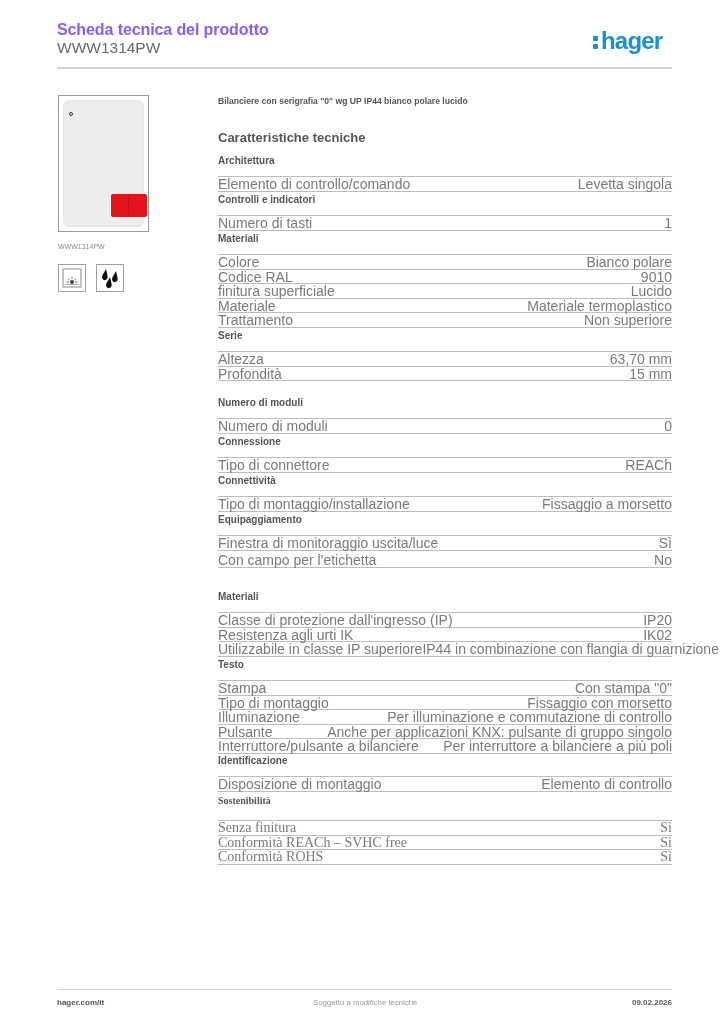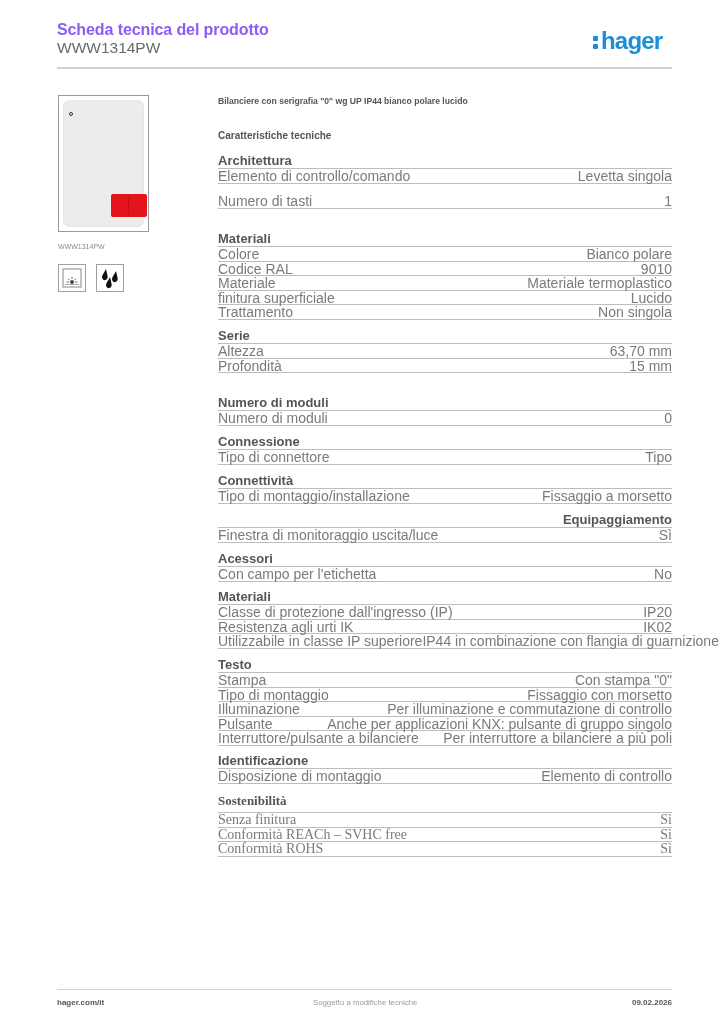--- a/index.html
+++ b/index.html
@@ -17,24 +17,24 @@
   .img-box { position: absolute; left: 58px; top: 95px; width: 91px; height: 137px; border: 1px solid #9a9a9a; box-sizing: border-box; background: #fff; }
   .plate { position: absolute; left: 4px; top: 4px; width: 81px; height: 127px; background: #ececec; border-radius: 7px; box-shadow: inset 0 0 2px #d8d8d8; }
   .dot { position: absolute; left: 69px; top: 112px; width: 4px; height: 4px; border: 1px solid #333; border-radius: 50%; box-sizing: border-box; }
   .lamp { position: absolute; left: 111px; top: 194px; width: 36px; height: 23px; background: #e3141b; border-radius: 2px; }
   .lamp::after { content: ""; position: absolute; left: 17px; top: 3px; width: 1px; height: 17px; background: #c50f15; }
   .caption { position: absolute; left: 58px; top: 243px; font-size: 7px; color: #8a8a8a; }
   .icon-box { position: absolute; top: 264px; width: 28px; height: 28px; border: 1px solid #a0a0a0; box-sizing: border-box; background: #fff; }
   .icon-box svg { position: absolute; left: 0; top: 0; }
 
   .desc { position: absolute; left: 218px; top: 96px; font-size: 8.6px; font-weight: bold; color: #555; }
-  .subttl { position: absolute; left: 218px; top: 130px; font-size: 10px; font-weight: bold; color: #555; }
+  .subttl { position: absolute; left: 218px; top: 130px; font-size: 13px; font-weight: bold; color: #555; }
 
   .spec { position: absolute; left: 218px; width: 454px; }
-  .sec-head { font-size: 13px; font-weight: bold; color: #555; height: 12px; line-height: 12px; border-bottom: 1px solid #bdbdbd; padding-bottom: 1px; }
+  .sec-head { font-size: 10px; font-weight: bold; color: #555; height: 12px; line-height: 12px; border-bottom: 1px solid #bdbdbd; padding-bottom: 9px; }
   .row { display: flex; justify-content: space-between; font-size: 14px; color: #7a7a7a; height: 13.5px; line-height: 14px; border-bottom: 1px solid #bdbdbd; }
   .row span { white-space: nowrap; }
 
   .rule-bot { position: absolute; left: 57px; top: 989px; width: 615px; height: 1px; background: #d2d2d2; }
   .ft-left { position: absolute; left: 57px; top: 998px; font-size: 8px; font-weight: bold; color: #555; }
   .ft-mid { position: absolute; left: 313px; top: 998px; font-size: 7.8px; color: #9a9a9a; }
   .ft-right { position: absolute; right: 52px; top: 998px; font-size: 8px; font-weight: bold; color: #555; }
 </style>
 </head>
 <body>
@@ -82,47 +82,48 @@
 
 <div class="spec" style="top:155px;">
   <div class="sec-head">Architettura</div>
   <div class="row">
       <span>Elemento di controllo/comando</span>
       <span>Levetta singola</span>
     </div>
 </div>
 
 <div class="spec" style="top:194px;">
+  <div class="sec-head">Controlli e indicatori</div>
   <div class="row">
       <span>Numero di tasti</span>
       <span>1</span>
     </div>
 </div>
 
 <div class="spec" style="top:233px;">
   <div class="sec-head">Materiali</div>
   <div class="row">
       <span>Colore</span>
       <span>Bianco polare</span>
     </div>
   <div class="row">
       <span>Codice RAL</span>
       <span>9010</span>
     </div>
   <div class="row">
+      <span>finitura superficiale</span>
+      <span>Lucido</span>
+    </div>
+  <div class="row">
       <span>Materiale</span>
       <span>Materiale termoplastico</span>
     </div>
   <div class="row">
-      <span>finitura superficiale</span>
-      <span>Lucido</span>
-    </div>
-  <div class="row">
       <span>Trattamento</span>
-      <span>Non singola</span>
+      <span>Non superiore</span>
     </div>
 </div>
 
 <div class="spec" style="top:330px;">
   <div class="sec-head">Serie</div>
   <div class="row">
       <span>Altezza</span>
       <span>63,70 mm</span>
     </div>
   <div class="row">
@@ -136,42 +137,41 @@
   <div class="row">
       <span>Numero di moduli</span>
       <span>0</span>
     </div>
 </div>
 
 <div class="spec" style="top:436px;">
   <div class="sec-head">Connessione</div>
   <div class="row">
       <span>Tipo di connettore</span>
-      <span>Tipo</span>
+      <span>REACh</span>
     </div>
 </div>
 
 <div class="spec" style="top:475px;">
   <div class="sec-head">Connettività</div>
   <div class="row">
       <span>Tipo di montaggio/installazione</span>
       <span>Fissaggio a morsetto</span>
     </div>
 </div>
 
-<div class="spec" style="top:514px;text-align:right;">
+<div class="spec" style="top:514px;">
   <div class="sec-head">Equipaggiamento</div>
   <div class="row">
       <span>Finestra di monitoraggio uscita/luce</span>
       <span>Sì</span>
     </div>
 </div>
 
 <div class="spec" style="top:553px;">
-  <div class="sec-head">Acessori</div>
   <div class="row">
       <span>Con campo per l'etichetta</span>
       <span>No</span>
     </div>
 </div>
 
 <div class="spec" style="top:591px;">
   <div class="sec-head">Materiali</div>
   <div class="row">
       <span>Classe di protezione dall'ingresso (IP)</span>

